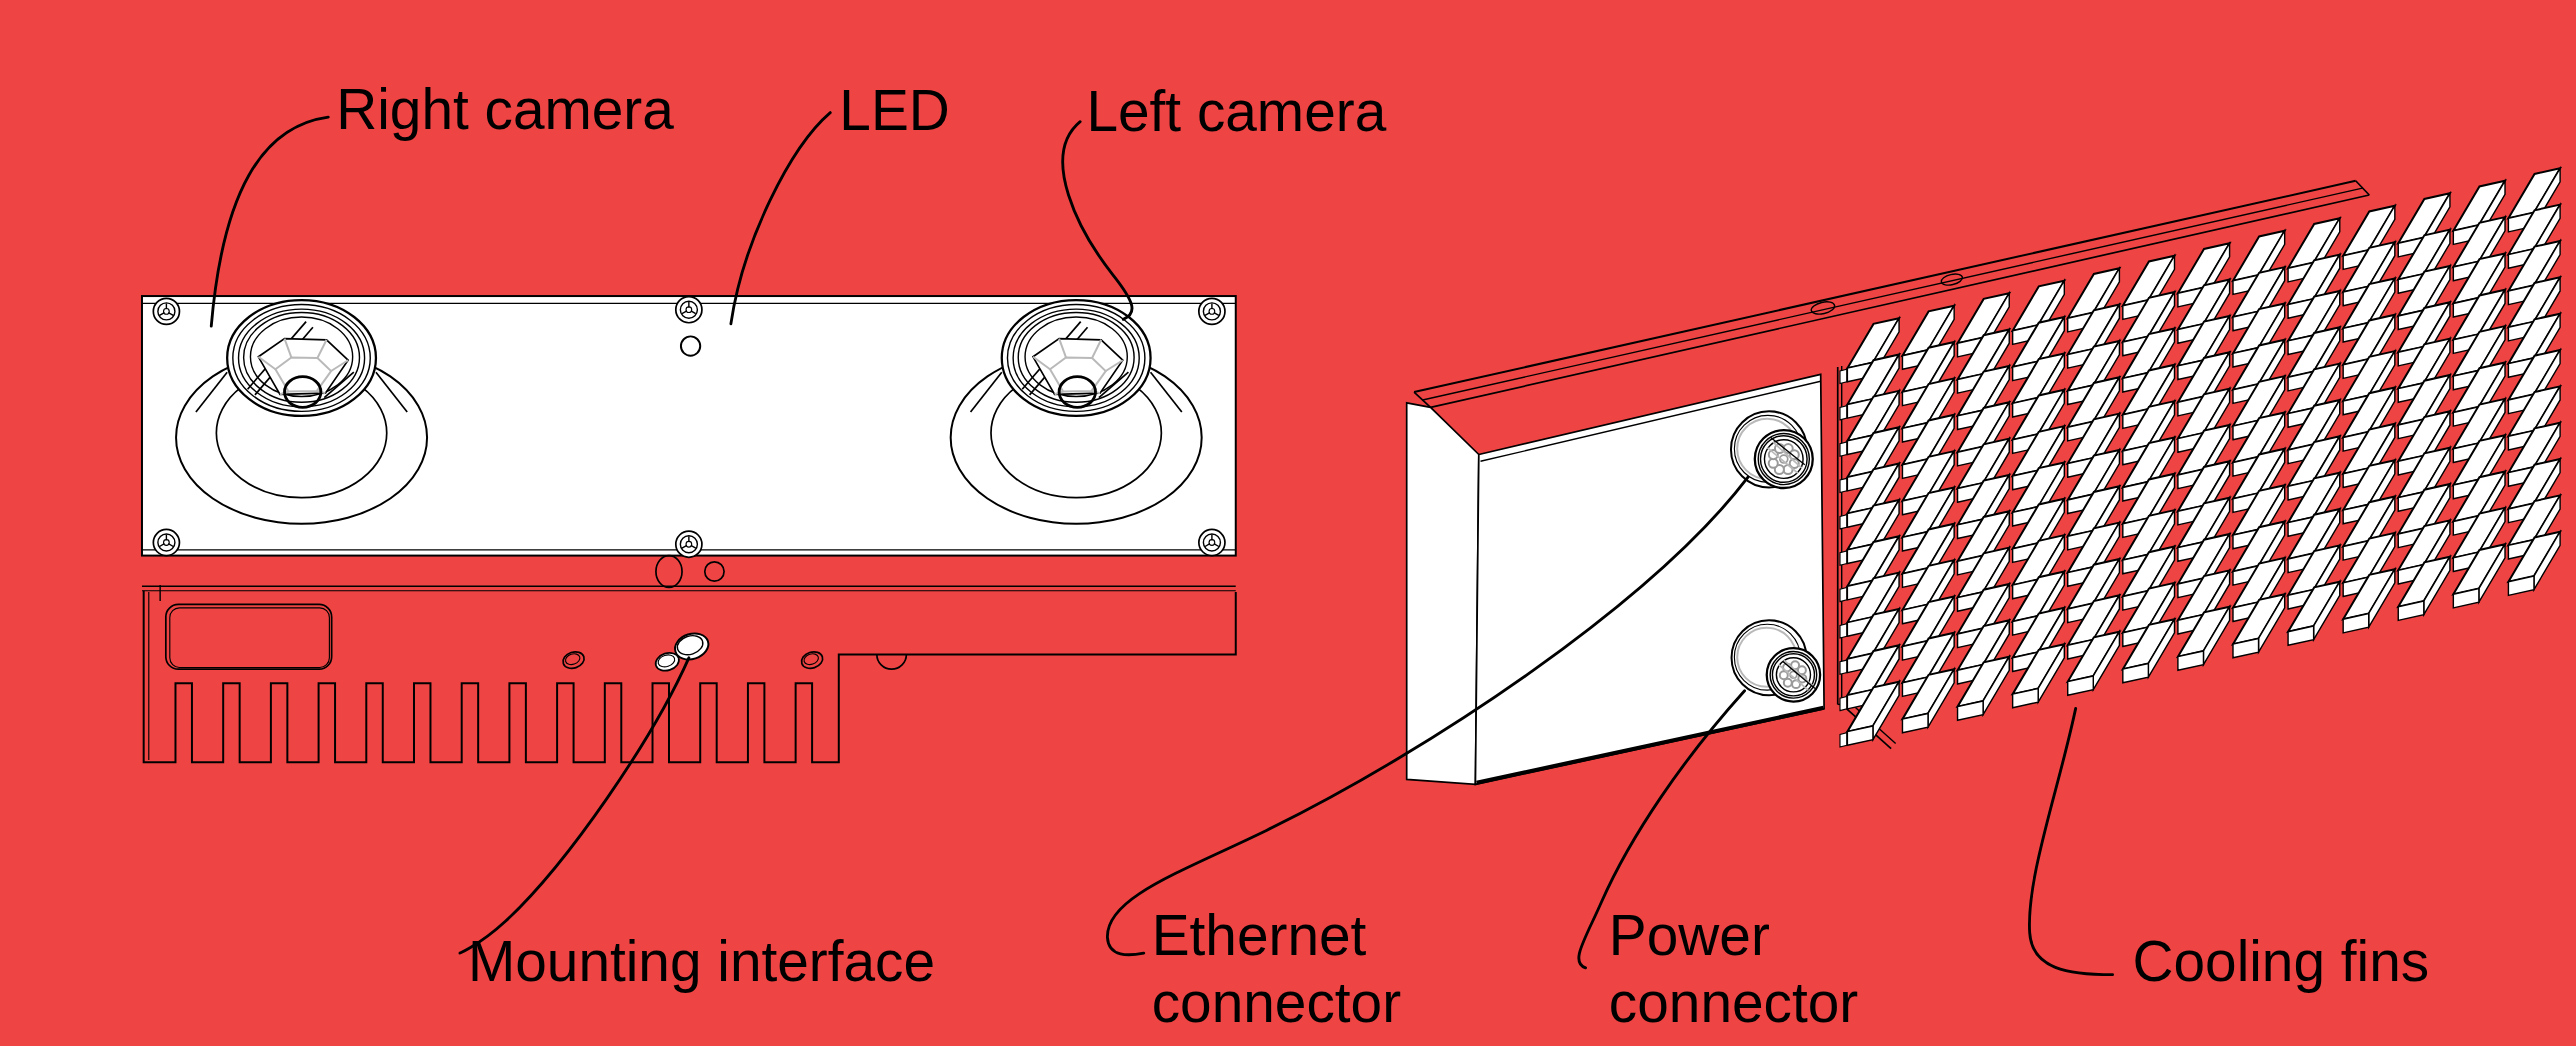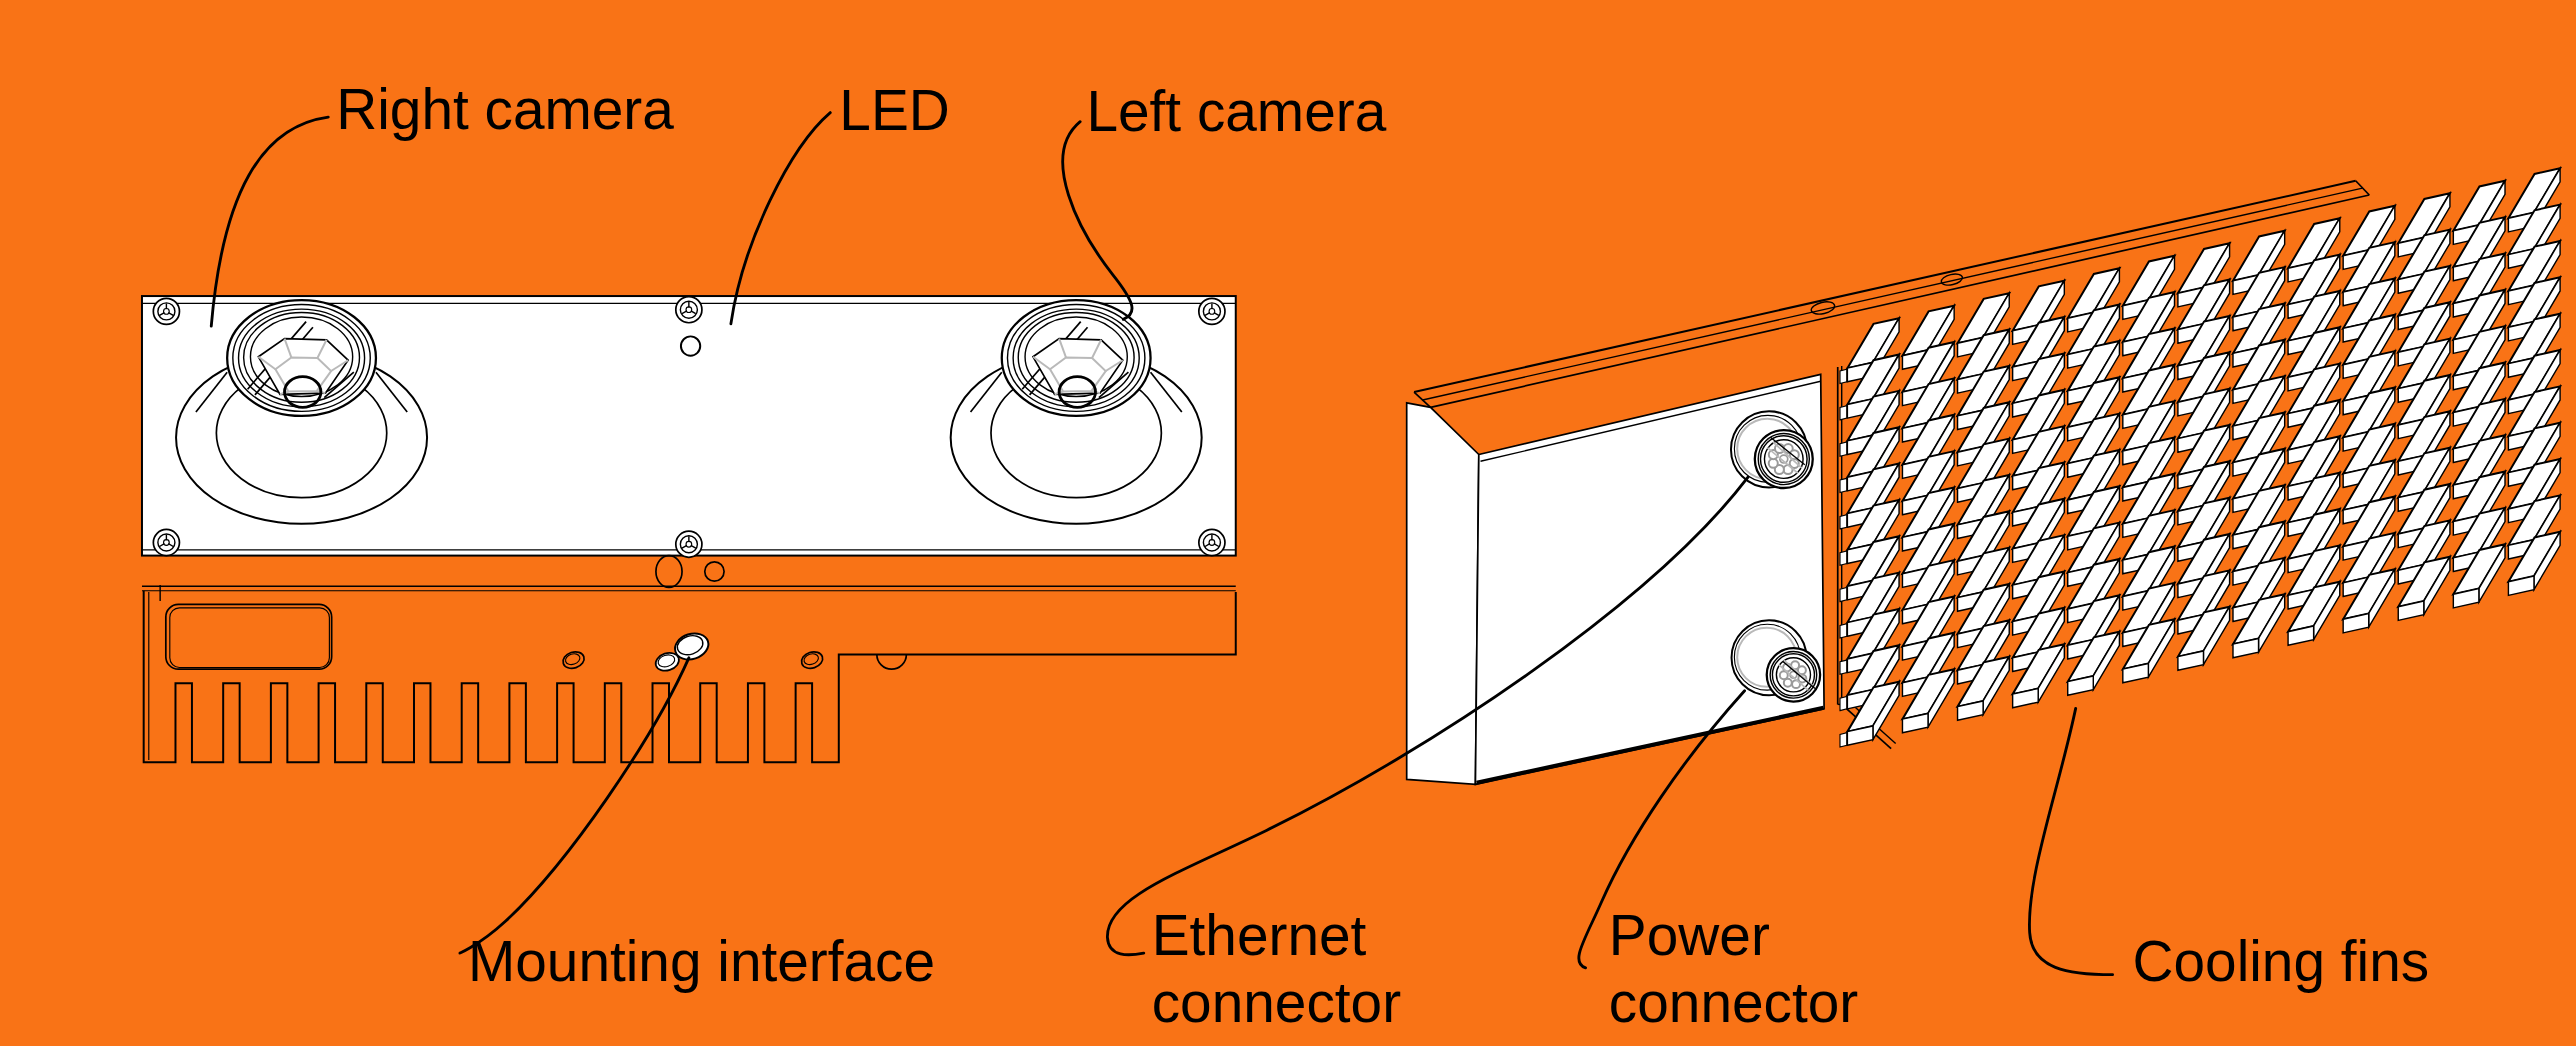--- a/index.html
+++ b/index.html
@@ -1,17 +1,17 @@
 <!DOCTYPE html>
 <html style="font-size:9px"><head>
 <meta charset="utf-8">
 <style>
   html,body{margin:0;padding:0;background:#ffffff;}
   body{width:2576px;height:1047px;font-family:"Liberation Sans",sans-serif;}
-  #stage{position:relative;width:2576px;height:1047px;background:#f97316;overflow:hidden;}
+  #stage{position:relative;width:2576px;height:1047px;background:#ef4444;overflow:hidden;}
   svg{display:block;}
   svg text{font-family:"Liberation Sans",sans-serif;font-size:100px;fill:#000;}
   .ink{stroke:#000;fill:none;}
   .wht{fill:#fff;stroke:#000;}
 </style>
 </head>
 <body>
 
 <div id="stage">
 <svg id="cv" width="2576" height="1047" viewBox="0 0 4536 1843">

